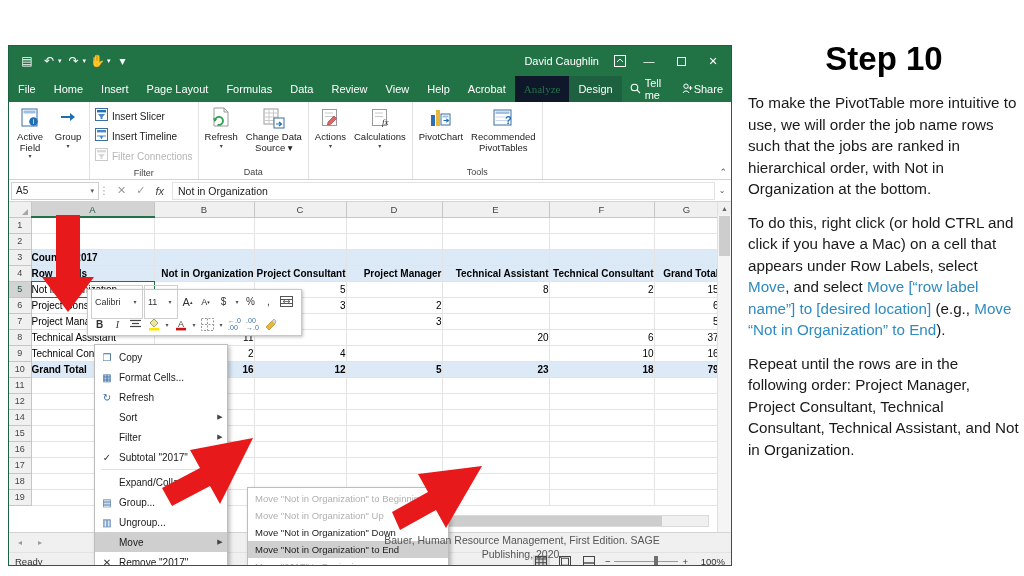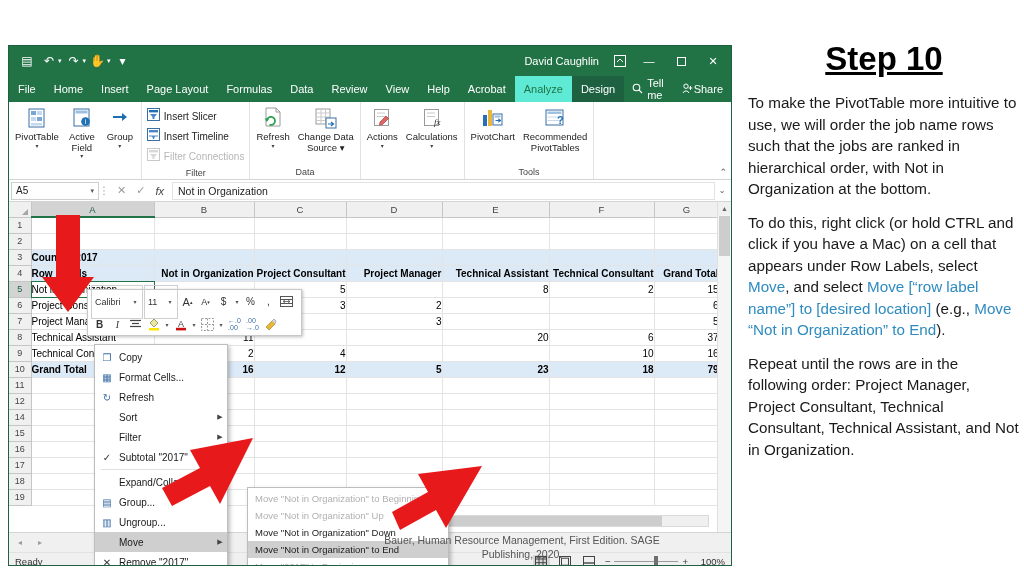--- a/index.html
+++ b/index.html
@@ -48,21 +48,21 @@
   
   .tabsrow {
     height:26px; background:#217346; display:flex; align-items:stretch;
     position:relative;
     justify-content:space-between;
   }
   .rtab {
     padding:0 9px; display:flex; align-items:center;
     font-size:11px; color:#ffffff; white-space:nowrap;
   }
-  .rtab.active { background:#5eead4; color:#217346; }
+  .rtab.active { background:#0f172a; color:#217346;font-family:Liberation Serif, serif; }
   .rtab.ctx { background:#1d6140; }
   .tabs-right { margin-left:auto; display:flex; align-items:stretch; }
   .tellme { display:flex; align-items:center; gap:4px; padding:0 8px; font-size:11px; color:#fff;}
   .share { display:flex; align-items:center; padding:0 8px; font-size:11px; color:#fff;}
 
   
   .ribbon {
     height:78px; background:#ffffff; border-bottom:1px solid #d4d4d4;
     display:flex; align-items:stretch; position:relative;
   }
@@ -226,21 +226,21 @@
     position:absolute; left:362px; top:533px; width:320px;
     font-size:10.5px; color:#555; text-align:center; line-height:14px; z-index:55;
   }
 
   
   #text-panel {
     position:absolute; left:748px; top:40px; width:272px; height:530px;
   }
   #step-title {
     font-size:33px; font-weight:bold; color:#000; text-align:center;
-    letter-spacing:0px; margin-bottom:14px;text-decoration:underline;
+    letter-spacing:0px; margin-bottom:14px;
   }
   .para {
     font-size:15.2px; line-height:21.5px; color:#1a1a1a; margin-bottom:12px;
   }
   .hl { color:#2e8bc0; }
 </style>
 </head>
 <body>
 
 <div id="excel-window">
@@ -308,34 +308,20 @@
         </span>
         <span>Share</span>
       </div>
     </div>
   </div>
 
   <div class="ribbon">
 
     <div class="rgroup">
       <div class="rgroup-items">
-        <div class="bigbtn">
-          <span class="glyph">
-            <svg width="20" height="22" viewBox="0 0 20 22">
-                <rect x="2" y="1" width="15" height="18" fill="#fff" stroke="#3b6ea5" stroke-width="1"></rect>
-                <rect x="4" y="3" width="5" height="4" fill="#7aa7d4"></rect>
-                <rect x="10" y="3" width="5" height="4" fill="#c5d9ee"></rect>
-                <rect x="4" y="9" width="5" height="4" fill="#c5d9ee"></rect>
-                <rect x="10" y="9" width="5" height="4" fill="#7aa7d4"></rect>
-                <rect x="4" y="15" width="11" height="2.5" fill="#c5d9ee"></rect>
-              </svg>
-          </span>
-          <span class="lab">PivotTable</span>
-          <span class="dd">▾</span>
-        </div>
         <div class="bigbtn">
           <span class="glyph">
             <svg width="20" height="22" viewBox="0 0 20 22">
                 <rect x="2" y="1" width="15" height="17" fill="#fff" stroke="#3b6ea5" stroke-width="1"></rect>
                 <rect x="3.5" y="2.5" width="12" height="3" fill="#9dbfe0"></rect>
                 <circle cx="13.5" cy="13.5" r="4.3" fill="#1f6fb5"></circle>
                 <text x="13.5" y="16.2" font-size="7" fill="#fff" text-anchor="middle" font-family="Liberation Sans">i</text>
               </svg>
           </span>
           <span class="lab" style="white-space:pre-line">Active

